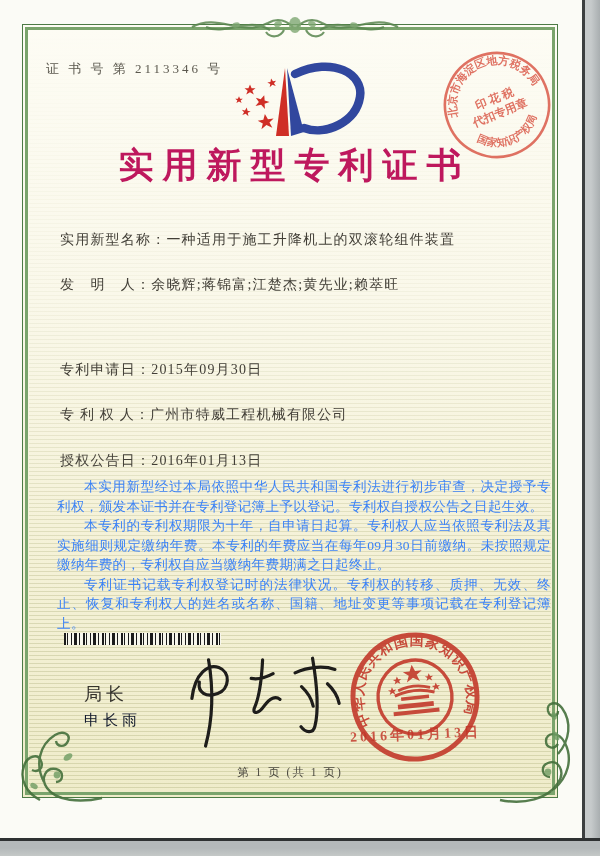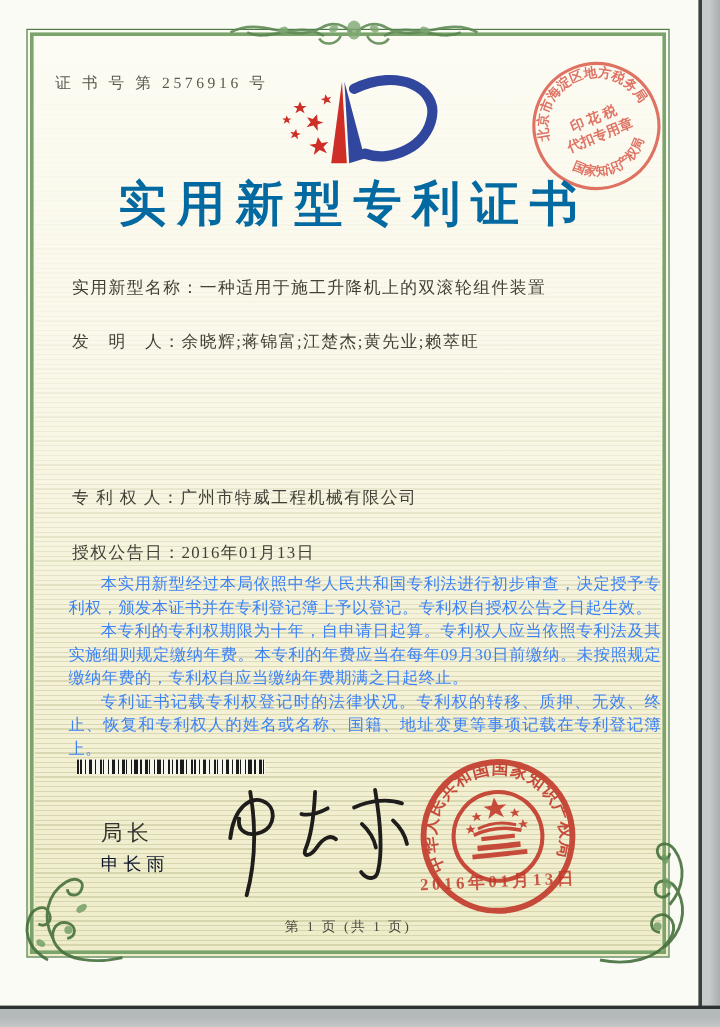--- a/index.html
+++ b/index.html
@@ -15,22 +15,22 @@
     border:1.5px solid #4c7a45;
     background:linear-gradient(180deg,#fdfcf4 0%,#faf8ea 35%,#f5f2d9 65%,#efecca 100%);}
   .frame-inner{position:absolute;inset:2px;border:3px solid #7aa46c;pointer-events:none;}
   .frame::after{content:"";position:absolute;inset:6px;
     background:repeating-linear-gradient(180deg,rgba(150,155,95,.28) 0 1px,rgba(0,0,0,0) 1px 4px);
     -webkit-mask-image:linear-gradient(180deg,rgba(0,0,0,0) 0%,rgba(0,0,0,.25) 35%,#000 75%);
     mask-image:linear-gradient(180deg,rgba(0,0,0,0) 0%,rgba(0,0,0,.25) 35%,#000 75%);
     pointer-events:none;}
   .abs{position:absolute;}
   .cert-number{left:46px;top:60px;font-size:13px;letter-spacing:3px;color:#5b584e;}
-  .title{left:0;top:142px;width:580px;text-align:center;font-size:40px;font-weight:bold;
-    letter-spacing:9px;text-indent:9px;color:#0369a1;}
+  .title{left:0;top:142px;width:580px;text-align:center;font-size:35px;font-weight:bold;
+    letter-spacing:9px;text-indent:9px;color:#be185d;}
   .field{left:60px;font-size:14px;color:#423f37;letter-spacing:1.2px;white-space:nowrap;}
   .paras{left:57px;top:477px;width:494px;font-size:13.5px;line-height:19.5px;color:#3b82f6;
     text-align:justify;letter-spacing:.4px;}
   .paras p{margin:0;text-indent:2em;}
   .barcode{left:64px;top:633px;width:157px;height:12px;
     background:repeating-linear-gradient(90deg,#1b1b1b 0 2px,#f7f6ec 2px 3px,#1b1b1b 3px 4px,
       #f7f6ec 4px 7px,#1b1b1b 7px 8px,#f7f6ec 8px 10px,#1b1b1b 10px 13px,#f7f6ec 13px 15px,
       #1b1b1b 15px 16px,#f7f6ec 16px 19px);}
   .issuer-role{left:84px;top:682px;font-size:18px;letter-spacing:4px;color:#35332d;}
   .issuer-name{left:84px;top:711px;font-size:15px;letter-spacing:4px;color:#0f172a;}
@@ -94,21 +94,21 @@
       <path d="M58,99 C72,87 77,69 69,53 C63,41 50,42 50,51 C50,58 58,60 62,54"></path>
       <path d="M62,64 C74,50 76,32 66,18 C60,10 50,13 52,21 C54,28 62,27 62,21"></path>
     </g>
     <g fill="#6f9c63" opacity=".8">
       <circle cx="52" cy="82" r="3.4"></circle>
       <ellipse cx="60" cy="46" rx="5" ry="3" transform="rotate(60 60 46)"></ellipse>
       <ellipse cx="58" cy="26" rx="4" ry="2.6" transform="rotate(75 58 26)"></ellipse>
     </g>
   </svg>
 
-  <div class="abs cert-number">证 书 号 第 2576916 号</div>
+  <div class="abs cert-number">证 书 号 第 2113346 号</div>
 
   <svg class="abs tax-stamp" width="120" height="120" viewBox="0 0 120 120">
     <g transform="rotate(-22 60 60)" fill="#d8503f" opacity=".8" font-family="'Liberation Serif',serif">
       <circle cx="60" cy="60" r="52" fill="none" stroke="#d8503f" stroke-width="2.6"></circle>
       <path id="taxTop" d="M22.8,77.3 A41,41 0 1 1 97.2,77.3" fill="none"></path>
       <path id="taxBot" d="M24.5,80.5 A41,41 0 0 0 95.5,80.5" fill="none"></path>
       <text font-size="11" font-weight="bold">
         <textPath href="#taxTop" startOffset="50%" text-anchor="middle">北京市海淀区地方税务局</textPath>
       </text>
       <text font-size="10.5" font-weight="bold">
@@ -135,20 +135,23 @@
     <path d="M69,18 C107,0 138,18 134,41 C130,66 100,80 78,72" fill="none" stroke="#31479e" stroke-width="8.5" stroke-linecap="round"></path>
   </svg>
 
   <div class="abs title">实用新型专利证书</div>
 
   <div class="abs field" style="top:231px">
     <span>实用新型名称：</span><span>一种适用于施工升降机上的双滚轮组件装置</span>
   </div>
   <div class="abs field" style="top:276px">
     <span>发　明　人：</span><span>余晓辉;蒋锦富;江楚杰;黄先业;赖萃旺</span>
+  </div>
+  <div class="abs field" style="top:361px">
+    <span>专利申请日：</span><span>2015年09月30日</span>
   </div>
   <div class="abs field" style="top:406px">
     <span>专 利 权 人：</span><span>广州市特威工程机械有限公司</span>
   </div>
   <div class="abs field" style="top:452px">
     <span>授权公告日：</span><span>2016年01月13日</span>
   </div>
 
   <div class="abs paras">
     <p>本实用新型经过本局依照中华人民共和国专利法进行初步审查，决定授予专利权，颁发本证书并在专利登记簿上予以登记。专利权自授权公告之日起生效。</p>

